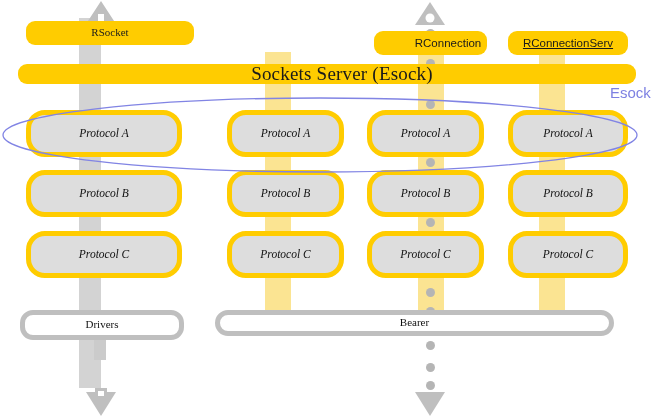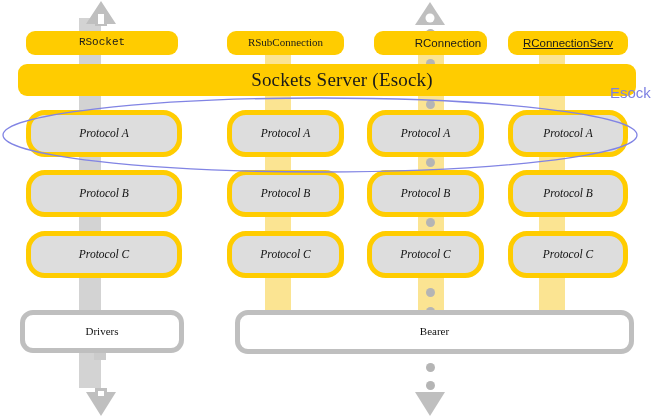--- a/index.html
+++ b/index.html
@@ -94,29 +94,28 @@
 
   <svg class="arrow" style="left:82px;top:388px;" width="38" height="29" viewBox="0 0 38 29">
     <path d="M19 28 L34 4 L25 4 L25 0 L13 0 L13 4 L4 4 Z" fill="#bfbfbf"></path>
     <rect x="16" y="3" width="6" height="5" fill="#ffffff"></rect>
   </svg>
 
   <svg class="arrow" style="left:412px;top:388px;" width="36" height="29" viewBox="0 0 36 29">
     <path d="M18 28 L33 4 L3 4 Z" fill="#bfbfbf"></path>
   </svg>
 
-  <div class="pill pill-yellow" style="left:26px;top:31px;width:152px;height:24px;font-family:Liberation Mono, monospace;">RSocket</div>
+  <div class="pill pill-yellow" style="left:26px;top:21px;width:168px;height:24px;">RSocket</div>
 
-  <div class="pill pill-yellow" style="left:227px;top:31px;width:117px;height:24px;">RSubConnection</div>
 
   <div class="pill pill-yellow sans" style="left:374px;top:31px;width:113px;height:24px;padding-left:35px;">RConnection</div>
 
   <div class="pill pill-yellow sans" style="left:508px;top:31px;width:120px;height:24px;text-decoration:underline;">RConnectionServ</div>
 
-  <div class="pill server-bar" style="left:18px;top:64px;width:618px;height:32px;padding-left:30px;">Sockets Server (Esock)</div>
+  <div class="pill server-bar" style="left:18px;top:64px;width:618px;height:20px;padding-left:30px;">Sockets Server (Esock)</div>
 
   <svg id="layer-ellipse" style="left:0px;top:96px;" width="640" height="78" viewBox="0 0 640 78">
     <ellipse cx="320" cy="39" rx="317" ry="37" fill="none" stroke="#8184e4" stroke-width="1.3"></ellipse>
   </svg>
   <div id="layer-label" style="left:610px;top:84px;">Esock</div>
 
   <div class="pill proto" style="left:26px;top:110px;width:156px;height:47px;">Protocol A</div>
   <div class="pill proto" style="left:227px;top:110px;width:117px;height:47px;">Protocol A</div>
   <div class="pill proto" style="left:367px;top:110px;width:117px;height:47px;">Protocol A</div>
   <div class="pill proto" style="left:508px;top:110px;width:120px;height:47px;">Protocol A</div>
@@ -124,20 +123,20 @@
   <div class="pill proto" style="left:26px;top:170px;width:156px;height:47px;">Protocol B</div>
   <div class="pill proto" style="left:227px;top:170px;width:117px;height:47px;">Protocol B</div>
   <div class="pill proto" style="left:367px;top:170px;width:117px;height:47px;">Protocol B</div>
   <div class="pill proto" style="left:508px;top:170px;width:120px;height:47px;">Protocol B</div>
 
   <div class="pill proto" style="left:26px;top:231px;width:156px;height:47px;">Protocol C</div>
   <div class="pill proto" style="left:227px;top:231px;width:117px;height:47px;">Protocol C</div>
   <div class="pill proto" style="left:367px;top:231px;width:117px;height:47px;">Protocol C</div>
   <div class="pill proto" style="left:508px;top:231px;width:120px;height:47px;">Protocol C</div>
 
-  <div class="pill hwbox" style="left:20px;top:310px;width:164px;height:43px;">Drivers</div>
+  <div class="pill hwbox" style="left:20px;top:310px;width:164px;height:30px;">Drivers</div>
 
-  <div class="pill hwbox" style="left:235px;top:310px;width:399px;height:44px;">Bearer</div>
+  <div class="pill hwbox" style="left:215px;top:310px;width:399px;height:26px;">Bearer</div>
 
   <div class="col-band gray" style="left:94px;top:336px;width:12px;height:24px;opacity:1;"></div>
 
 
 </div>
 
 </body></html>

